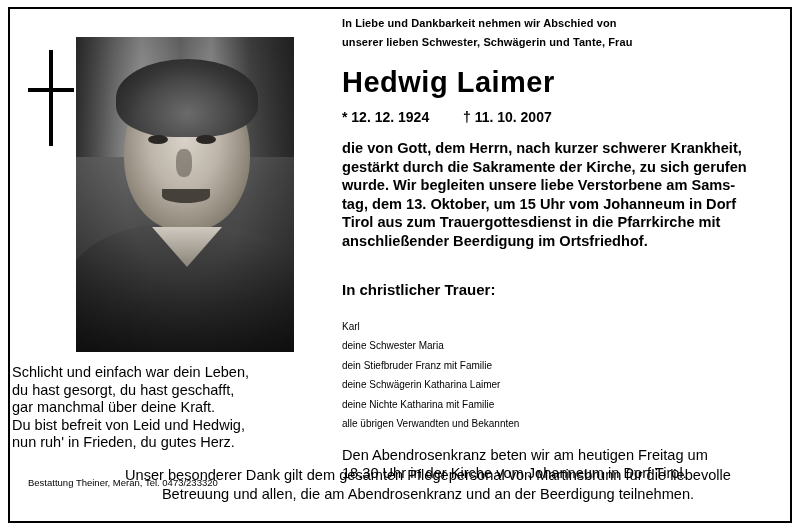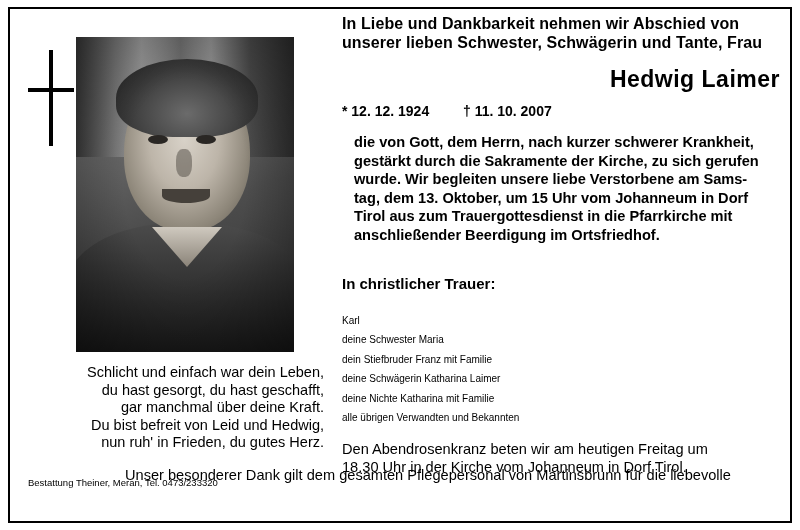--- a/index.html
+++ b/index.html
@@ -149,21 +149,21 @@
     position: absolute;
     inset: 0;
     background: radial-gradient(ellipse at 50% 45%, rgba(0,0,0,0) 40%, rgba(0,0,0,.45) 100%);
   }
 
   .verse {
     position: absolute;
     left: 0;
     top: 352px;
     width: 312px;
-    text-align: right;
+    text-align: left;
     font-size: 14.5px;
     line-height: 17.5px;
     color: #000;
   }
   .verse div { white-space: nowrap; }
 
   .credit {
     position: absolute;
     left: 16px;
     bottom: 4px;
@@ -172,45 +172,44 @@
   }
 
   
   .right-col {
     position: absolute;
     left: 342px;
     top: 14px;
     width: 438px;
   }
   .intro {
-    font-size: 16px;
+    font-size: 11px;
     line-height: 19px;
     font-weight: bold;
     letter-spacing: .1px;
   }
   .name {
     margin-top: 14px;
-    text-align: right;
-    font-size: 23px;
+    text-align: left;
+    font-size: 29px;
     font-weight: bold;
     letter-spacing: .5px;
   }
   .dates {
     margin-top: 10px;
     text-align: left;
     font-size: 14px;
     font-weight: bold;
   }
   .dates .sep { display: inline-block; width: 26px; }
   .body-text {
     margin-top: 14px;
     font-size: 14.6px;
     line-height: 18.6px;
     font-weight: bold;
-    margin-left: 12px;
   }
   .place {
     margin-top: 12px;
     font-size: 15px;
     line-height: 19px;
     font-weight: bold;
     letter-spacing: .4px;
   }
   .mourn-head {
     margin-top: 30px;
@@ -317,14 +316,15 @@
     </div>
 
     <div class="rosary">
       <div>Den Abendrosenkranz beten wir am heutigen Freitag um</div>
       <div>18.30 Uhr in der Kirche vom Johanneum in Dorf Tirol.</div>
     </div>
   </div>
 
   <div class="footer-text">
     <div>Unser besonderer Dank gilt dem gesamten Pflegepersonal von Martinsbrunn für die liebevolle</div>
+    <div>Betreuung und allen, die am Abendrosenkranz und an der Beerdigung teilnehmen.</div>
   </div>
 </div>
 
 </body></html>

